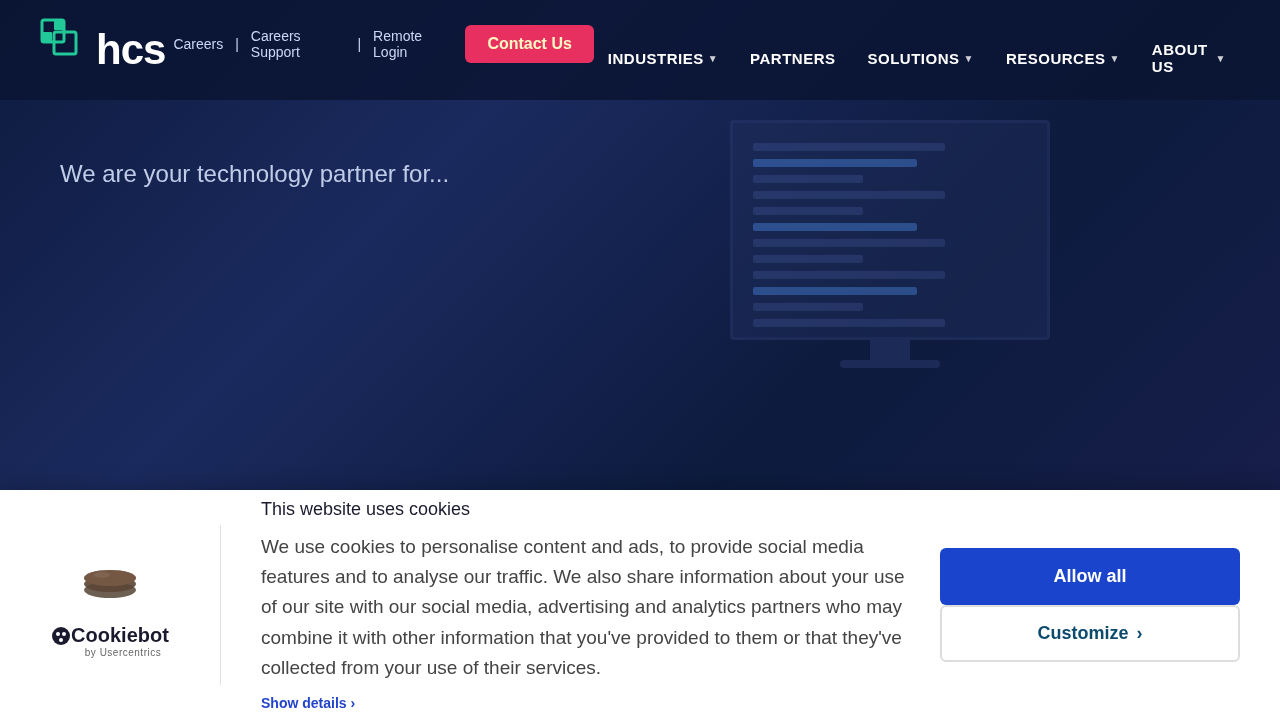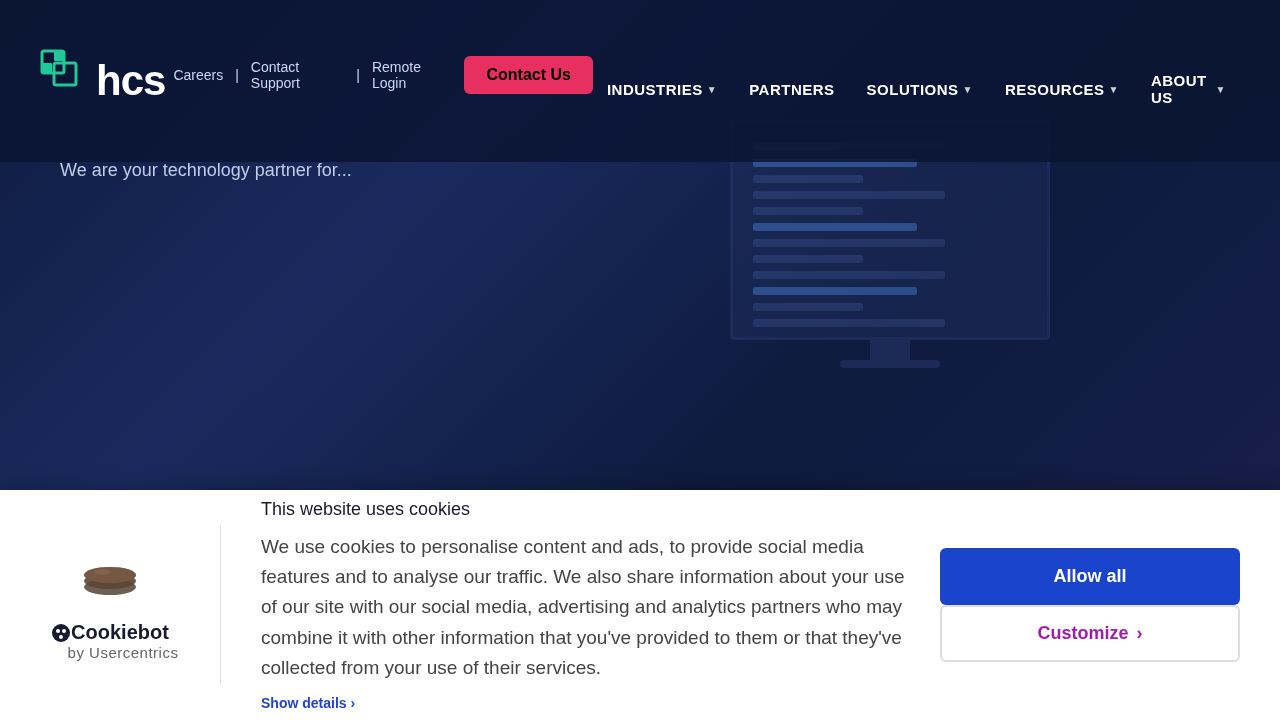--- a/index.html
+++ b/index.html
@@ -85,21 +85,21 @@
 
     
     .top-bar {
       position: relative;
       z-index: 10;
       background: rgba(10, 20, 50, 0.85);
       display: flex;
       align-items: center;
       justify-content: space-between;
       padding: 0 40px;
-      height: 162px;
+      height: 100px;
     }
 
     .logo-area {
       display: flex;
       align-items: center;
     }
 
     .logo-icon {
       margin-right: 8px;
     }
@@ -134,21 +134,21 @@
       cursor: pointer;
     }
 
     .top-link-separator {
       color: #ccd6f6;
       font-size: 14px;
     }
 
     .contact-us-btn {
       background: #e83060;
-      color: #000000;
+      color: #fef9c3;
       border: none;
       border-radius: 6px;
       padding: 10px 22px;
       font-size: 16px;
       font-weight: 600;
       cursor: pointer;
       white-space: nowrap;
     }
 
     .main-nav {
@@ -185,21 +185,21 @@
     .hero-title {
       font-size: 80px;
       font-weight: 900;
       color: white;
       line-height: 1.1;
       font-family: Arial, sans-serif;
     }
 
     .hero-subtitle {
       color: #c0cce8;
-      font-size: 18px;
+      font-size: 24px;
       margin-top: 10px;
     }
 
     
     .cookie-banner {
       position: absolute;
       bottom: 0;
       left: 0;
       right: 0;
       height: 230px;
@@ -231,21 +231,21 @@
       align-items: center;
     }
 
     .cookiebot-text {
       font-size: 20px;
       font-weight: 700;
       color: #1a1a2e;
     }
 
     .cookiebot-sub {
-      font-size: 15px;
+      font-size: 10px;
       color: #666;
       letter-spacing: 0.5px;
       margin-left: 26px;
     }
 
     .cookie-content {
       flex: 1;
       padding: 0 20px;
     }
 
@@ -289,21 +289,21 @@
       border-radius: 6px;
       padding: 18px 24px;
       font-size: 18px;
       font-weight: 700;
       cursor: pointer;
       text-align: center;
     }
 
     .customize-btn {
       background: white;
-      color: #a21caf;
+      color: #0c4a6e;
       border: 2px solid #ddd;
       border-radius: 6px;
       padding: 16px 24px;
       font-size: 18px;
       font-weight: 700;
       cursor: pointer;
       display: flex;
       align-items: center;
       justify-content: center;
       gap: 8px;
@@ -359,21 +359,21 @@
       </svg>
     </div>
     <span class="logo-text">hcs</span>
   </div>
 
   <div class="right-nav">
 
     <div class="top-links">
       <span class="top-link">Careers</span>
       <span class="top-link-separator">|</span>
-      <span class="top-link">Contact Support</span>
+      <span class="top-link">Careers Support</span>
       <span class="top-link-separator">|</span>
       <span class="top-link">Remote Login</span>
       <button class="contact-us-btn">Contact Us</button>
     </div>
 
     <nav class="main-nav">
       <div class="nav-item">
         <span>INDUSTRIES</span>
         <span class="chevron-down">▼</span>
       </div>

